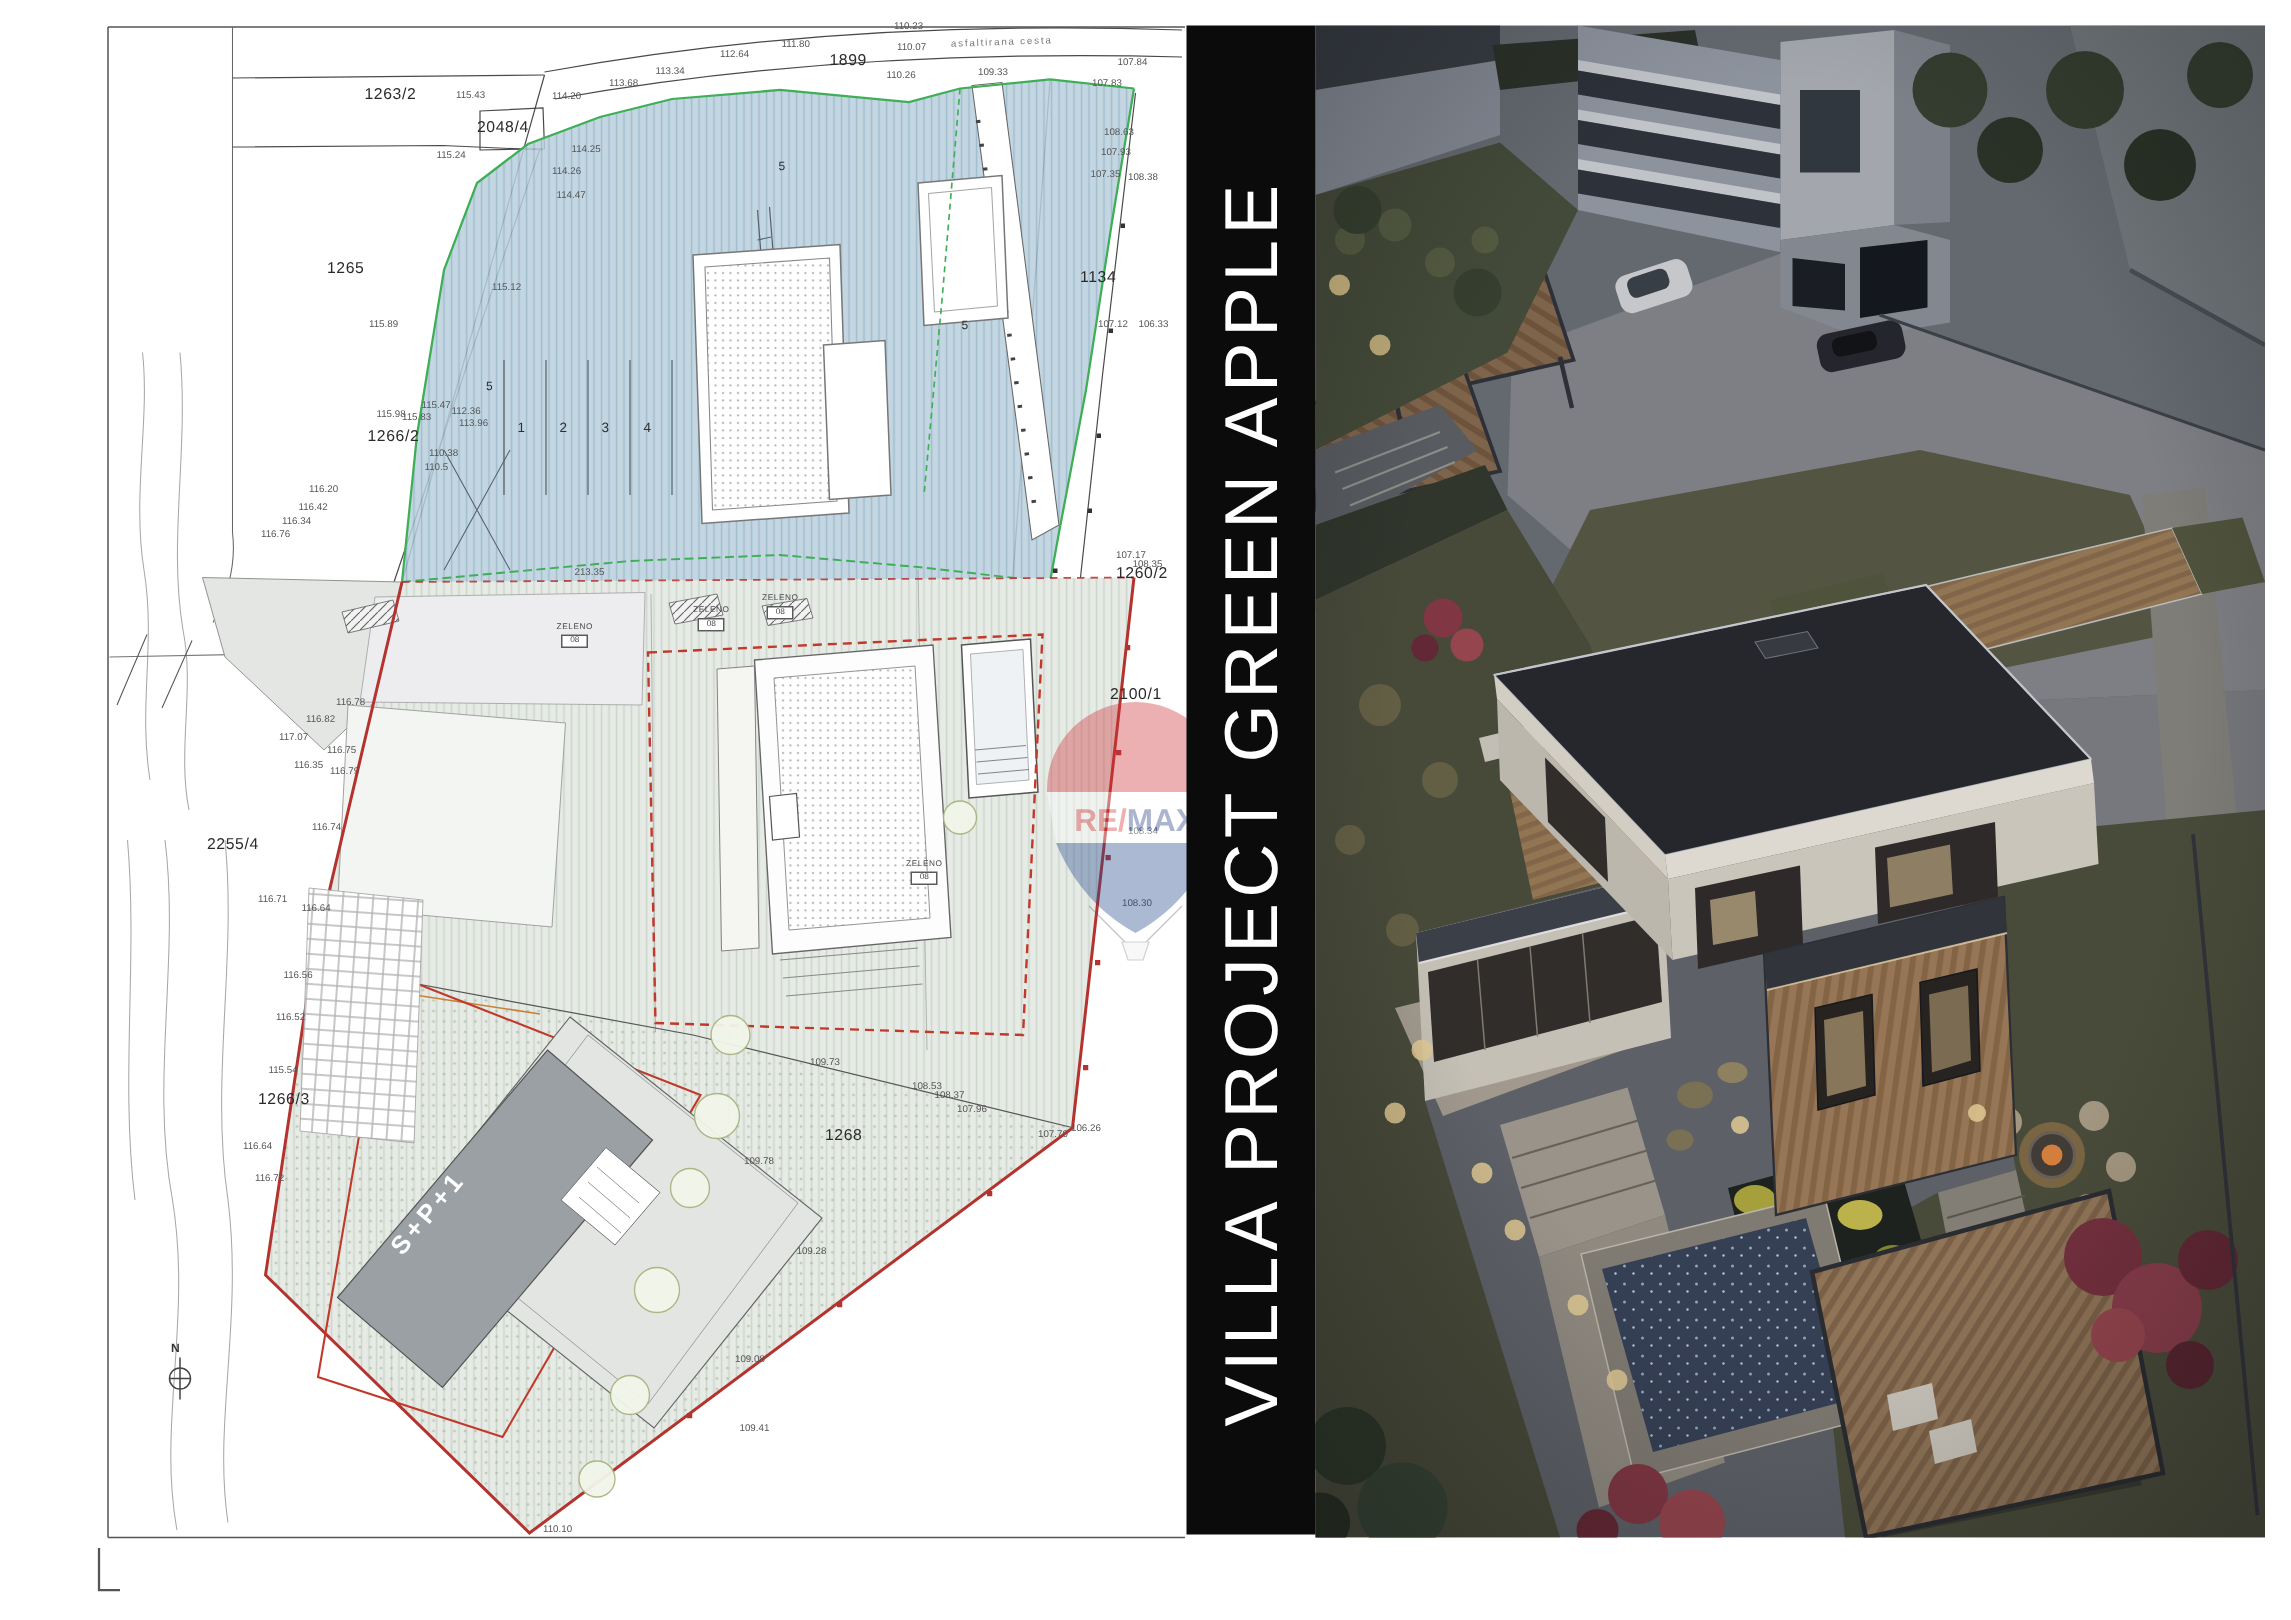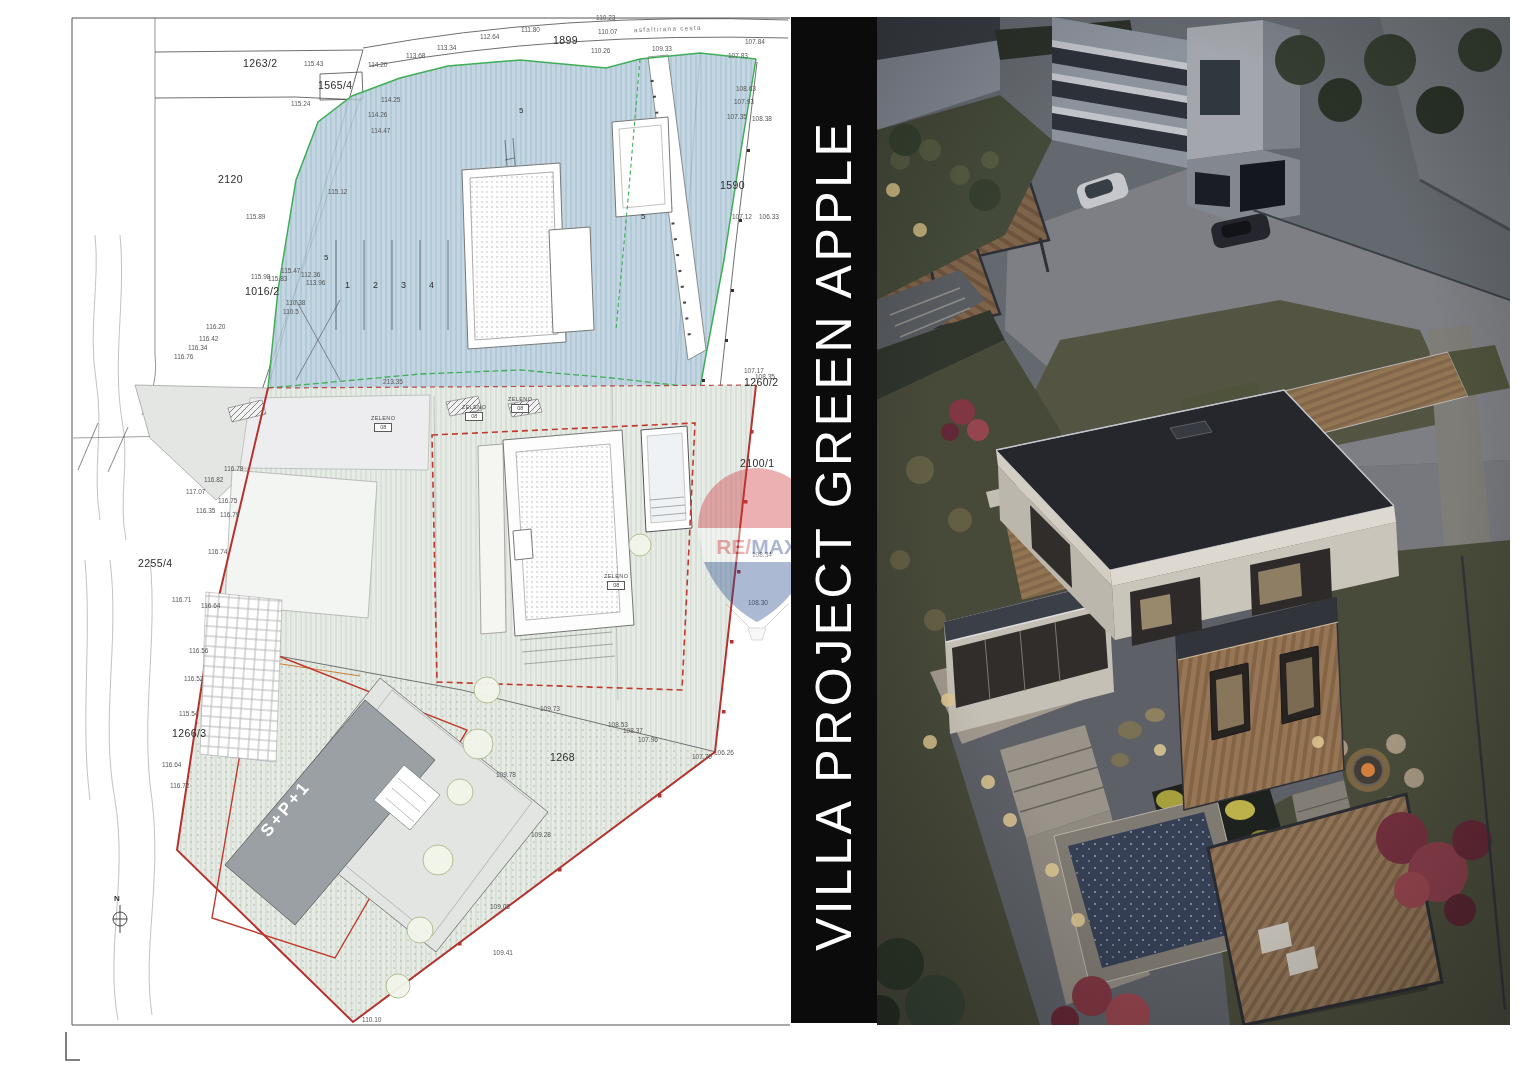--- a/index.html
+++ b/index.html
@@ -193,27 +193,27 @@
 
     <g stroke="#444" fill="none" stroke-width="1">
       <circle cx="120" cy="919" r="7"></circle>
       <path d="M120,905 V933 M113,919 H127"></path>
     </g>
   </svg>
 
   <div id="plan-labels">
 
   <span class="pt parcel" style="left: 243px; top: 58px;">1263/2</span>
-      <span class="pt parcel" style="left: 318px; top: 80px;">1565/4</span>
-      <span class="pt parcel" style="left: 218px; top: 174px;">2120</span>
-      <span class="pt parcel" style="left: 245px; top: 286px;">1016/2</span>
+      <span class="pt parcel" style="left: 318px; top: 80px;">2048/4</span>
+      <span class="pt parcel" style="left: 218px; top: 174px;">1265</span>
+      <span class="pt parcel" style="left: 245px; top: 286px;">1266/2</span>
       <span class="pt parcel" style="left: 138px; top: 558px;">2255/4</span>
       <span class="pt parcel" style="left: 172px; top: 728px;">1266/3</span>
       <span class="pt parcel" style="left: 553px; top: 35px;">1899</span>
-      <span class="pt parcel" style="left: 720px; top: 180px;">1590</span>
+      <span class="pt parcel" style="left: 720px; top: 180px;">1134</span>
       <span class="pt parcel" style="left: 744px; top: 377px;">1260/2</span>
       <span class="pt parcel" style="left: 740px; top: 458px;">2100/1</span>
       <span class="pt parcel" style="left: 550px; top: 712px; margin-top: 40px;">1268</span>
       <span class="pt road" style="left: 634px; top: 26px; transform: rotate(-2deg);">asfaltirana cesta</span>
       <span class="pt bldg" style="left: 252px; top: 800px; transform: rotate(-50deg);">S+P+1</span>
       <span class="pt north" style="left: 114px; top: 895px;">N</span>
       <span class="pt lane" style="left: 345px; top: 281px;">1</span>
       <span class="pt lane" style="left: 373px; top: 281px;">2</span>
       <span class="pt lane" style="left: 401px; top: 281px;">3</span>
       <span class="pt lane" style="left: 429px; top: 281px;">4</span>

